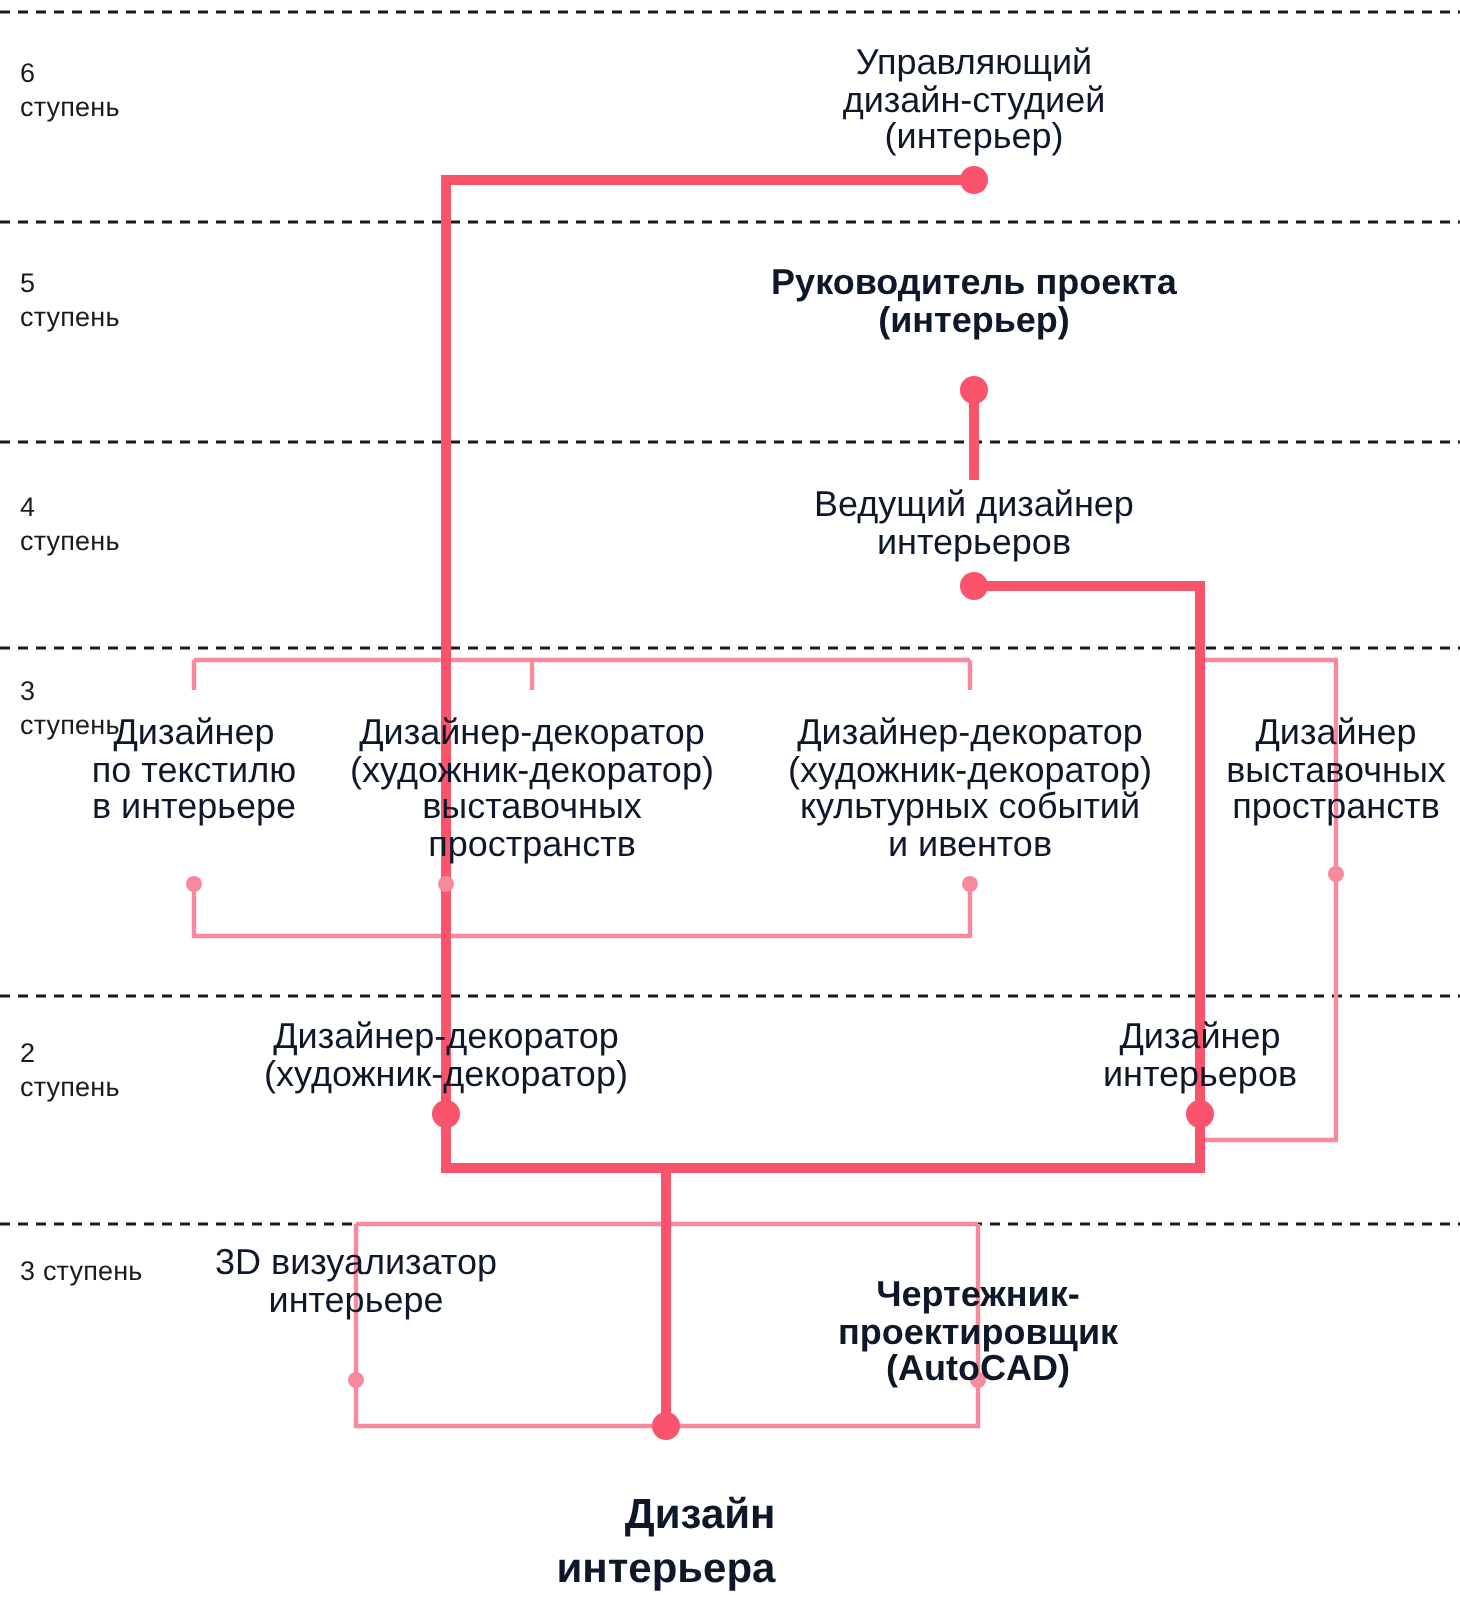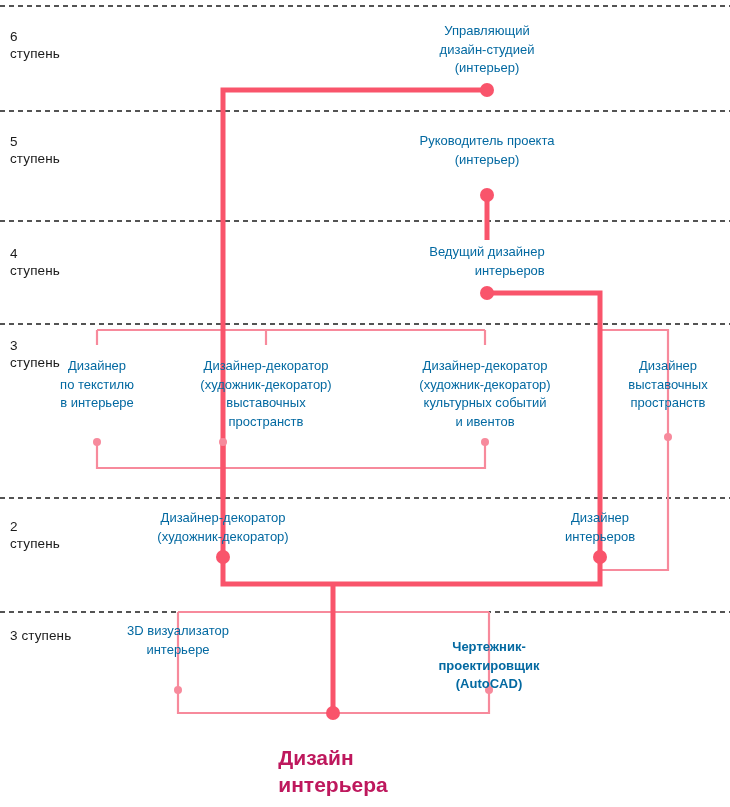--- a/index.html
+++ b/index.html
@@ -25,34 +25,34 @@
     position: absolute;
     color: #1b1b1b;
     font-size: 13.5px;
     line-height: 17px;
     letter-spacing: 0.1px;
     white-space: pre-line;
     text-align: left;
   }
   .role-label {
     position: absolute;
-    color: #0369a1;
-    font-size: 13px;
+    color: #0f172a;
+    font-size: 18px;
     line-height: 18.5px;
     text-align: center;
     white-space: pre-line;
     transform: translateX(-50%);
   }
   .bottom-title {
     position: absolute;
-    color: #be185d;
+    color: #0f172a;
     font-size: 21px;
     line-height: 27px;
     font-weight: bold;
-    text-align: left;
+    text-align: right;
     white-space: pre-line;
     transform: translateX(-50%);
   }
 </style>
 </head>
 <body>
 
 <div id="page">
 
   <svg id="diagram-svg" viewBox="0 0 730 807" xmlns="http://www.w3.org/2000/svg">
@@ -113,23 +113,23 @@
       <div class="level-label" style="left: 10px; top: 337px;">3
 ступень</div>
       <div class="level-label" style="left: 10px; top: 518px;">2
 ступень</div>
       <div class="level-label" style="left: 10px; top: 627px;">3 ступень</div>
     </div>
   <div id="role-labels">
       <div class="role-label" style="left: 487px; top: 22px;">Управляющий
 дизайн-студией
 (интерьер)</div>
-      <div class="role-label" style="left: 487px; top: 132px;">Руководитель проекта
+      <div class="role-label" style="left: 487px; top: 132px; font-weight: bold;">Руководитель проекта
 (интерьер)</div>
-      <div class="role-label" style="left: 487px; top: 243px; text-align: right;">Ведущий дизайнер
+      <div class="role-label" style="left: 487px; top: 243px;">Ведущий дизайнер
 интерьеров</div>
       <div class="role-label" style="left: 97px; top: 357px;">Дизайнер
 по текстилю
 в интерьере</div>
       <div class="role-label" style="left: 266px; top: 357px;">Дизайнер-декоратор
 (художник-декоратор)
 выставочных
 пространств</div>
       <div class="role-label" style="left: 485px; top: 357px;">Дизайнер-декоратор
 (художник-декоратор)

